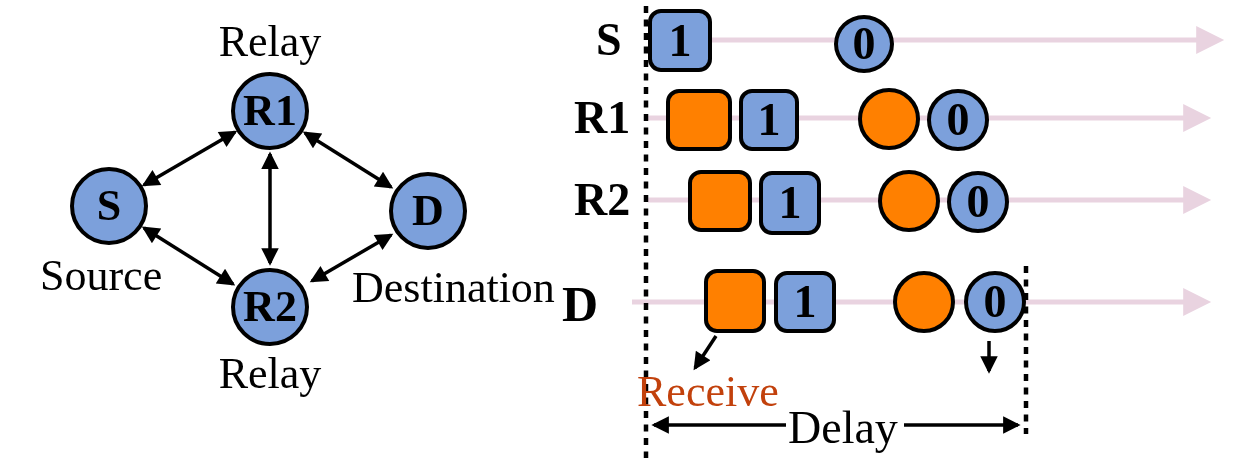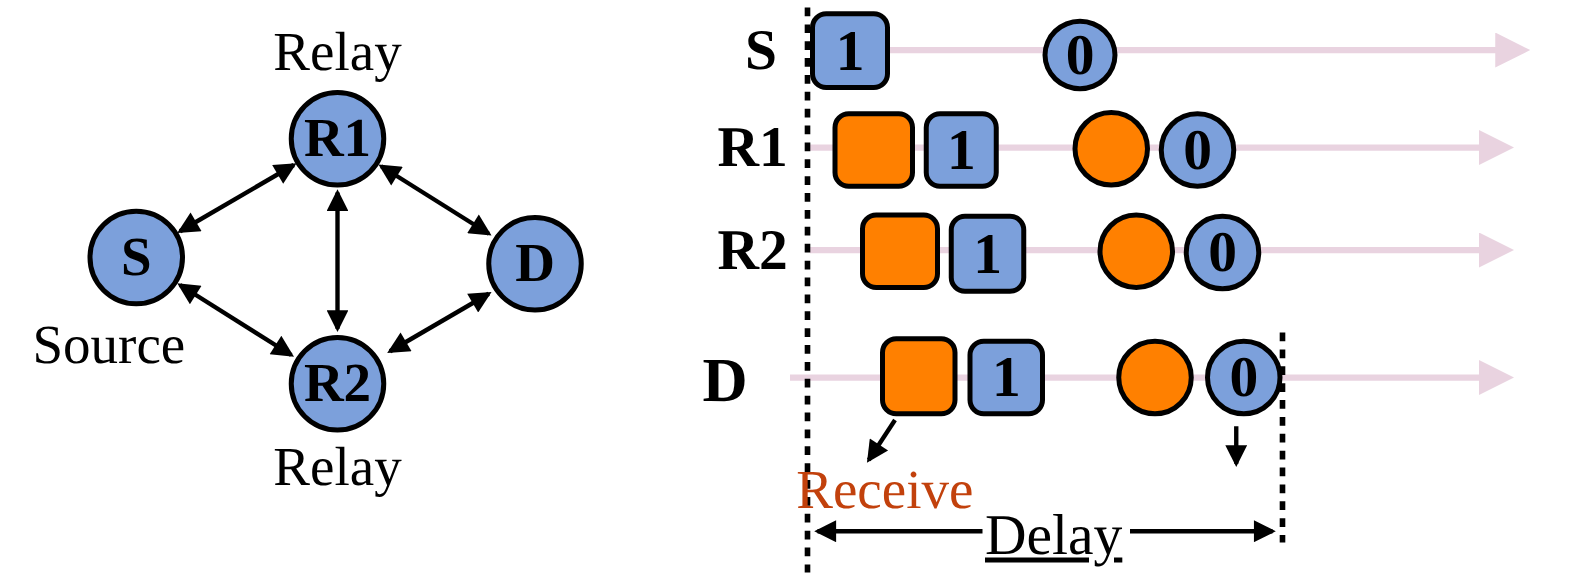--- a/index.html
+++ b/index.html
@@ -21,21 +21,21 @@
   .sym{position:absolute;box-sizing:border-box;border:4px solid #000;display:flex;
        align-items:center;justify-content:center;font-weight:bold;font-size:46px;line-height:1;}
   .sq{border-radius:13px;}
   .ci{border-radius:50%;}
   .blue{background:#7CA0DB;}
   .orange{background:#FF8000;}
 
   
   .ann{position:absolute;font-size:44px;line-height:1;white-space:nowrap;}
   .ann.orange-text{color:#c2410c;}
-  .ann.delay{font-size:46px;text-decoration:underline;}
+  .ann.delay{font-size:46px;}
 </style>
 </head>
 <body>
 
 <div class="stage">
 
   <svg class="overlay" viewBox="0 0 1258 462" xmlns="http://www.w3.org/2000/svg">
     <defs>
       <marker id="mblack" viewBox="0 0 10 10" refX="8.5" refY="5" markerWidth="6.5" markerHeight="5" orient="auto-start-reverse" fill="#000">
         <path d="M0,0 L10,5 L0,10 z"></path>
@@ -71,21 +71,22 @@
       <line x1="786" y1="425" x2="654" y2="425" marker-end="url(#mblack)"></line>
       <line x1="904" y1="425" x2="1018" y2="425" marker-end="url(#mblack)"></line>
     </g>
   </svg>
 
   <div class="cap center" style="left:270px;top:20px;">Relay</div>
   <div class="node" style="left:70px;top:167px;">S</div>
   <div class="node" style="left:231px;top:72px;">R1</div>
   <div class="node" style="left:231px;top:268px;">R2</div>
   <div class="node" style="left:389px;top:172px;">D</div>
-  <div class="cap" style="left:26px;top:254px;">Source</div>
+  <div class="cap" style="left:40px;top:254px;">Source</div>
+  <div class="cap" style="left:352px;top:266px;">Destination</div>
   <div class="cap center" style="left:270px;top:352px;">Relay</div>
 
   <div class="rowlab" style="left:596px;top:17px;">S</div>
   <div class="rowlab" style="left:574px;top:95px;">R1</div>
   <div class="rowlab" style="left:574px;top:177px;">R2</div>
   <div class="rowlab" style="left:562px;top:279px;font-size:50px;">D</div>
 
   <div class="sym sq blue" style="left:648px;top:9px;width:64px;height:63px;">1</div>
   <div class="sym ci blue" style="left:834px;top:15px;width:60px;height:58px;">0</div>
 

